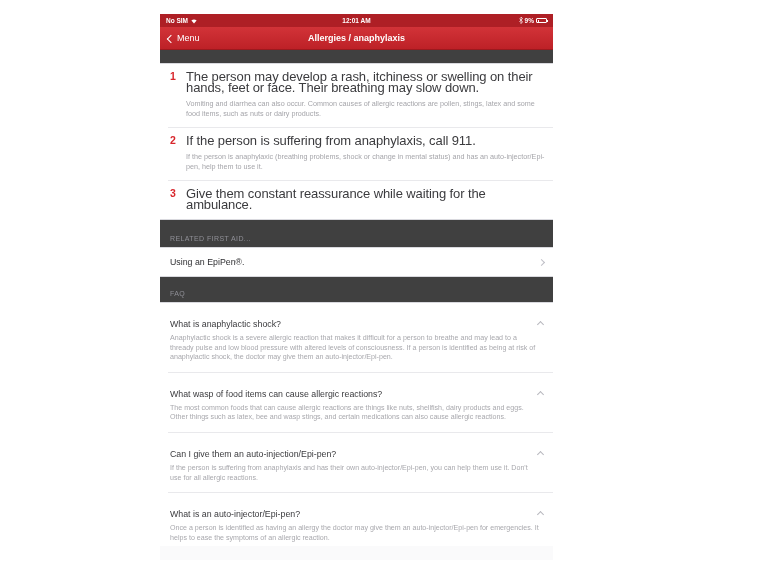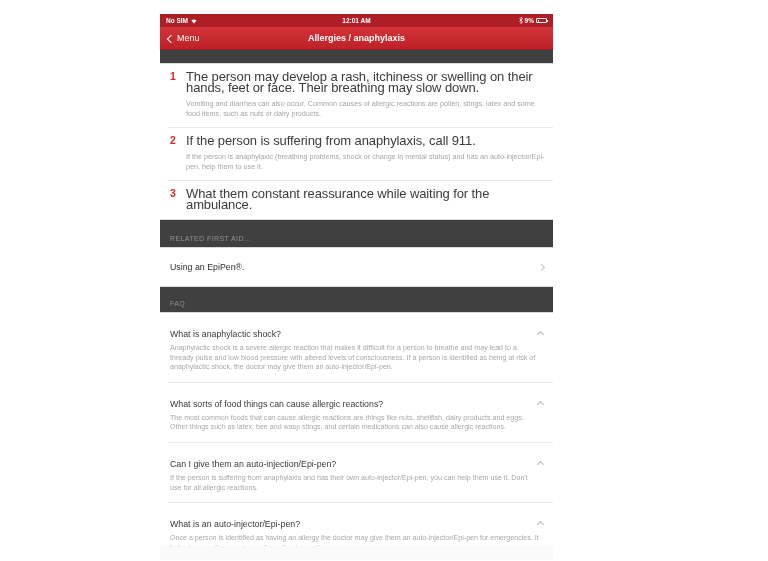--- a/index.html
+++ b/index.html
@@ -38,21 +38,21 @@
   .step-num { width:16px; flex:0 0 16px; color:#d8262c; font-weight:bold;
               font-size:10.5px; line-height:11px; }
   .step-body { flex:1; }
   .step-title { font-size:13px; line-height:11px; color:#3b3b3e; letter-spacing:-0.1px; }
   .step-detail { margin-top:6px; font-size:7.2px; line-height:9.5px; color:#a5a5aa; }
   .divider { height:1px; background:#e9e9ec; margin-left:8px; }
 
   .group-header { padding:15px 10px 5px 10px; font-size:7px; color:#8f8f96; letter-spacing:0.4px; }
   .group-header.faq-h { padding-top:13px; }
 
-  .related-row { height:40px; display:flex; align-items:center;
+  .related-row { height:30px; display:flex; align-items:center;
                  padding:0 9px 0 10px; cursor:pointer; }
   .related-label { font-size:8.8px; color:#2f2f32; flex:1; }
   .chev-right { display:inline-block; width:5px; height:5px;
                 border-right:1.2px solid #bfbfc6; border-bottom:1.2px solid #bfbfc6;
                 transform:rotate(-45deg); }
 
   .faq-item { position:relative; padding:8px 8px 9px 10px; cursor:pointer;margin-top:8px; }
   .faq-q { font-size:8.8px; color:#3b3b3e; padding-right:18px; }
   .chev-up { position:absolute; right:10px; top:11px; width:5px; height:5px;
              border-right:1.2px solid #b8b8bf; border-bottom:1.2px solid #b8b8bf;
@@ -110,21 +110,21 @@
       <div class="step-body">
         <div class="step-title">If the person is suffering from anaphylaxis, call 911.</div>
         <div class="step-detail">If the person is anaphylaxic (breathing problems, shock or change in mental status) and has an auto-injector/Epi-pen, help them to use it.</div>
       </div>
     </div>
     <div class="divider"></div>
 
     <div class="step-row">
       <div class="step-num">3</div>
       <div class="step-body">
-        <div class="step-title">What them constant reassurance while waiting for the ambulance.</div>
+        <div class="step-title">Give them constant reassurance while waiting for the ambulance.</div>
       </div>
     </div>
 
   </div>
 
   <div class="group-header">RELATED FIRST AID...</div>
 
   <div class="card related-row">
     <span class="related-label">Using an EpiPen®.</span>
     <span class="chev-right"></span>
@@ -135,21 +135,21 @@
   <div class="card">
 
     <div class="faq-item">
       <div class="faq-q">What is anaphylactic shock?</div>
       <span class="chev-up"></span>
       <div class="faq-a">Anaphylactic shock is a severe allergic reaction that makes it difficult for a person to breathe and may lead to a thready pulse and low blood pressure with altered levels of consciousness. If a person is identified as being at risk of anaphylactic shock, the doctor may give them an auto-injector/Epi-pen.</div>
     </div>
     <div class="divider"></div>
 
     <div class="faq-item">
-      <div class="faq-q">What sorts of food things can cause allergic reactions?</div>
+      <div class="faq-q">What wasp of food items can cause allergic reactions?</div>
       <span class="chev-up"></span>
       <div class="faq-a">The most common foods that can cause allergic reactions are things like nuts, shellfish, dairy products and eggs. Other things such as latex, bee and wasp stings, and certain medications can also cause allergic reactions.</div>
     </div>
     <div class="divider"></div>
 
     <div class="faq-item">
       <div class="faq-q">Can I give them an auto-injection/Epi-pen?</div>
       <span class="chev-up"></span>
       <div class="faq-a">If the person is suffering from anaphylaxis and has their own auto-injector/Epi-pen, you can help them use it. Don't use for all allergic reactions.</div>
     </div>

